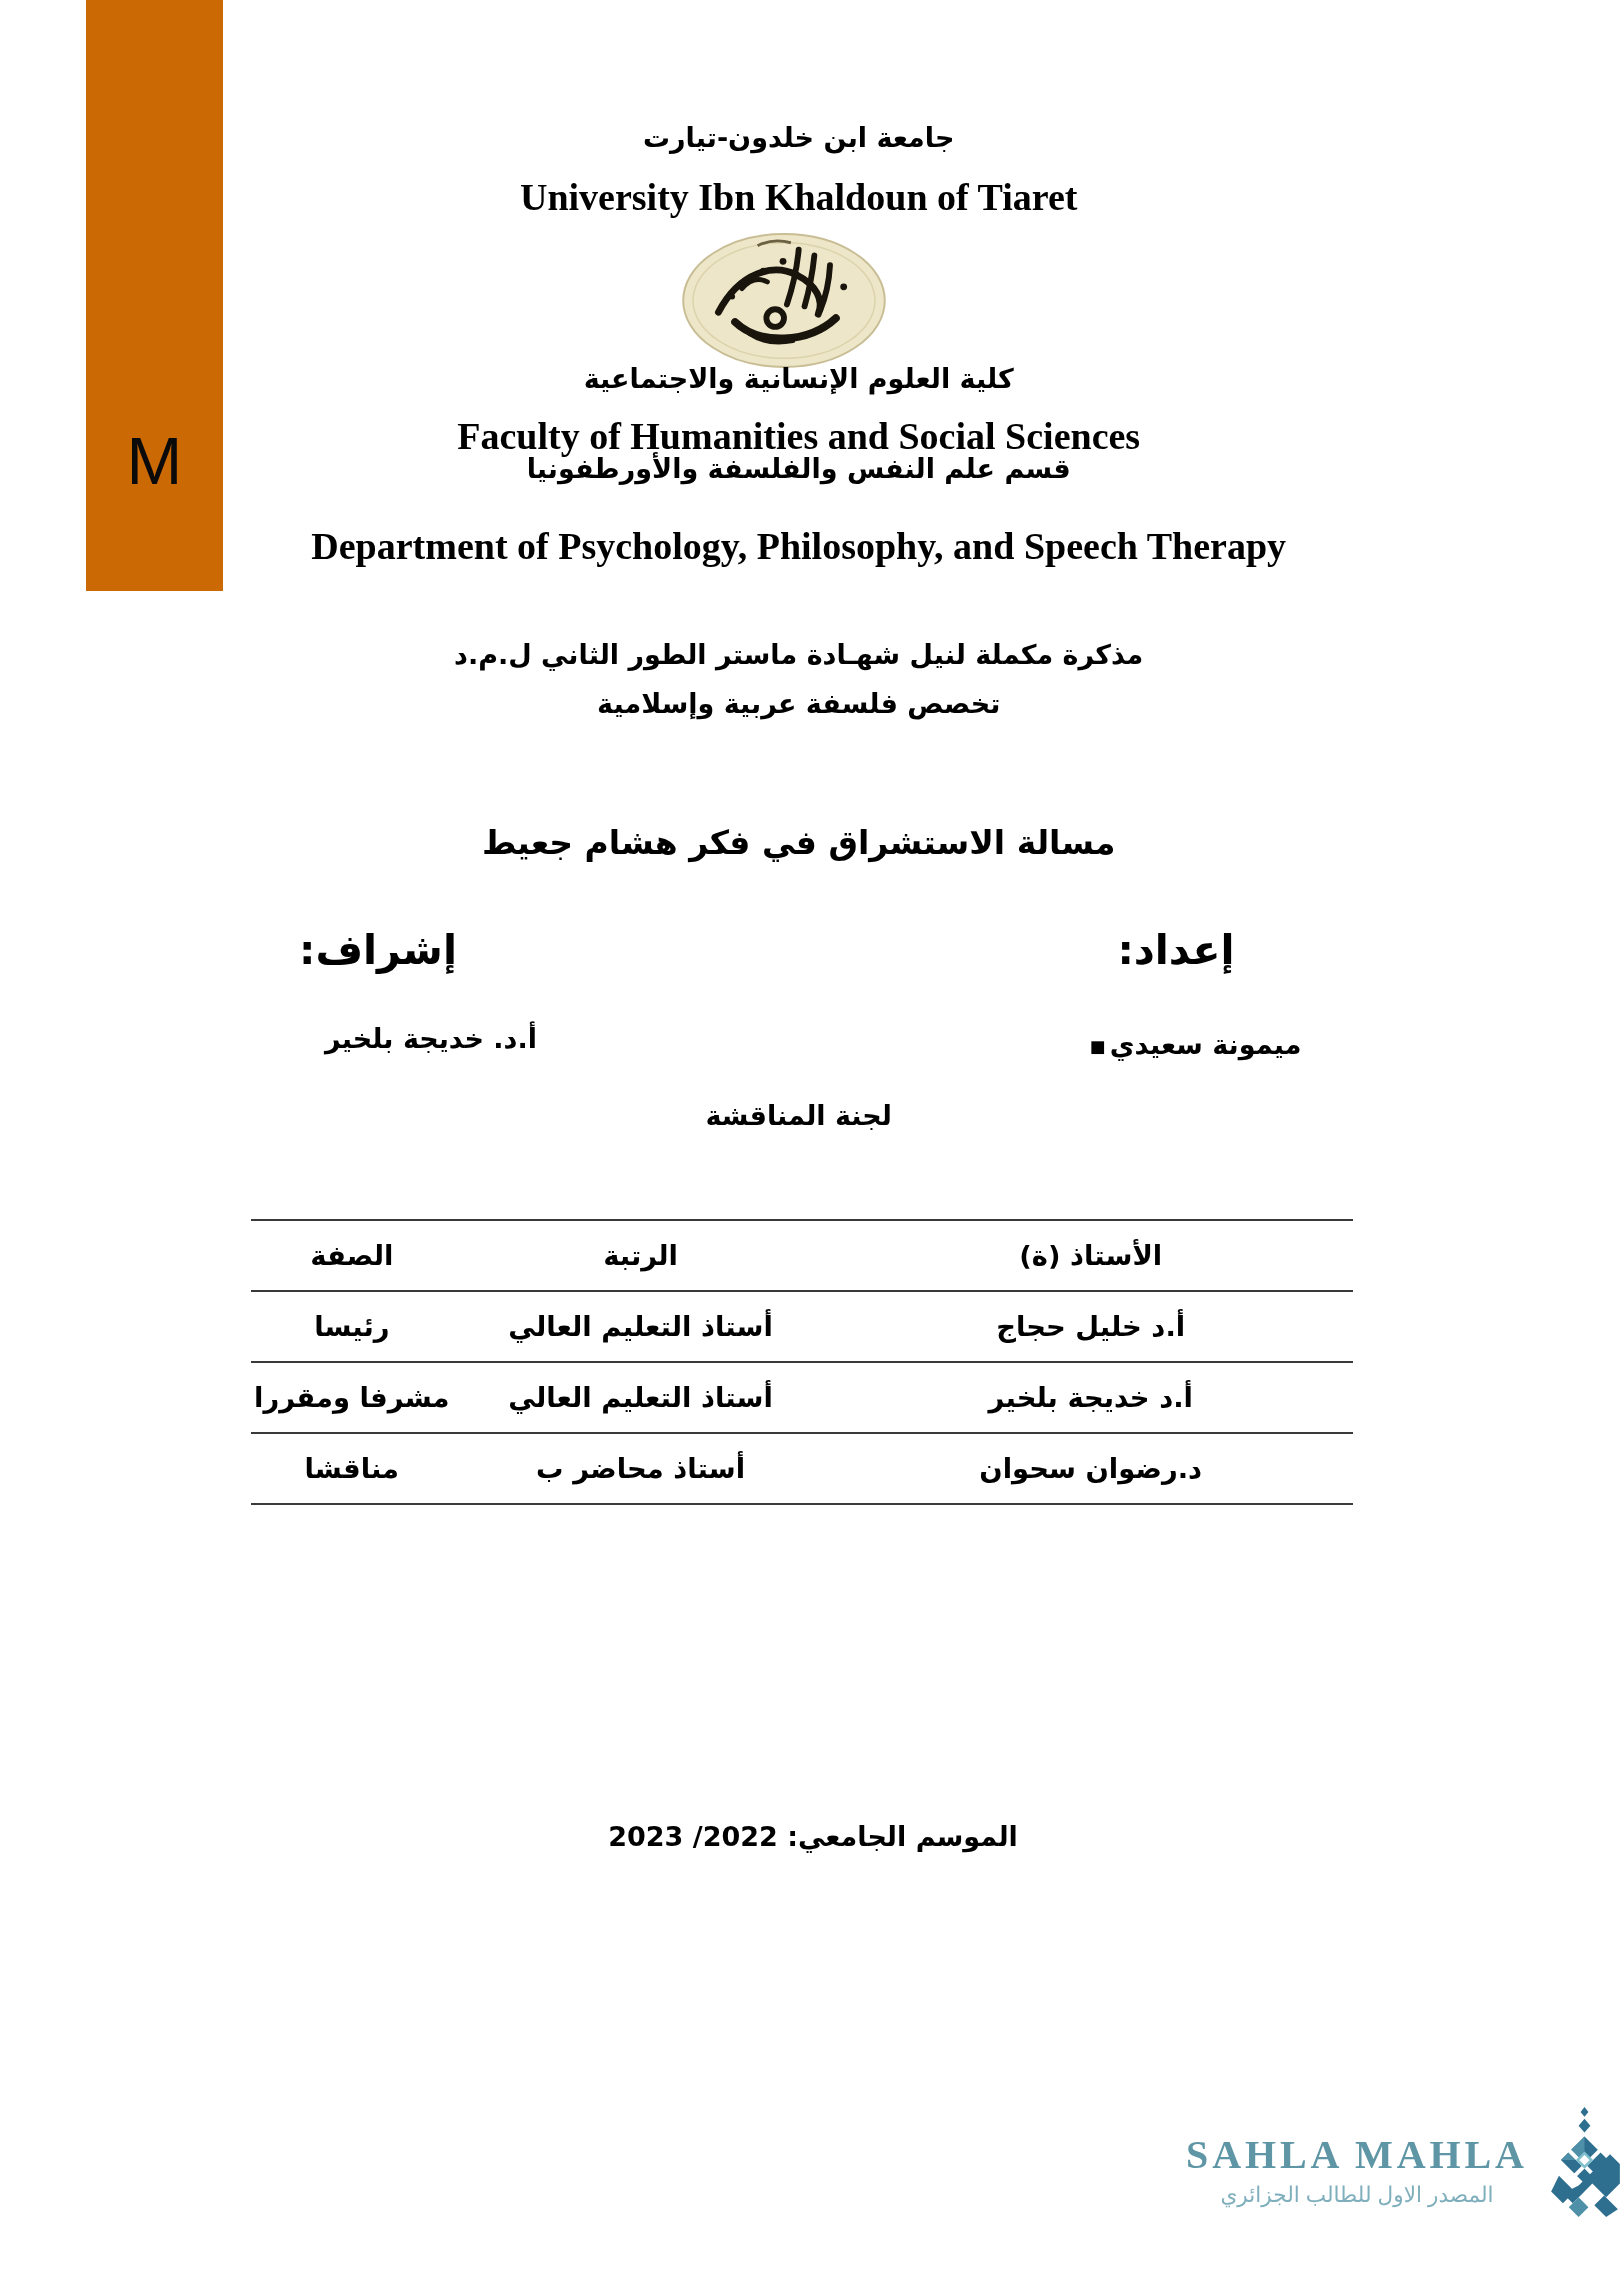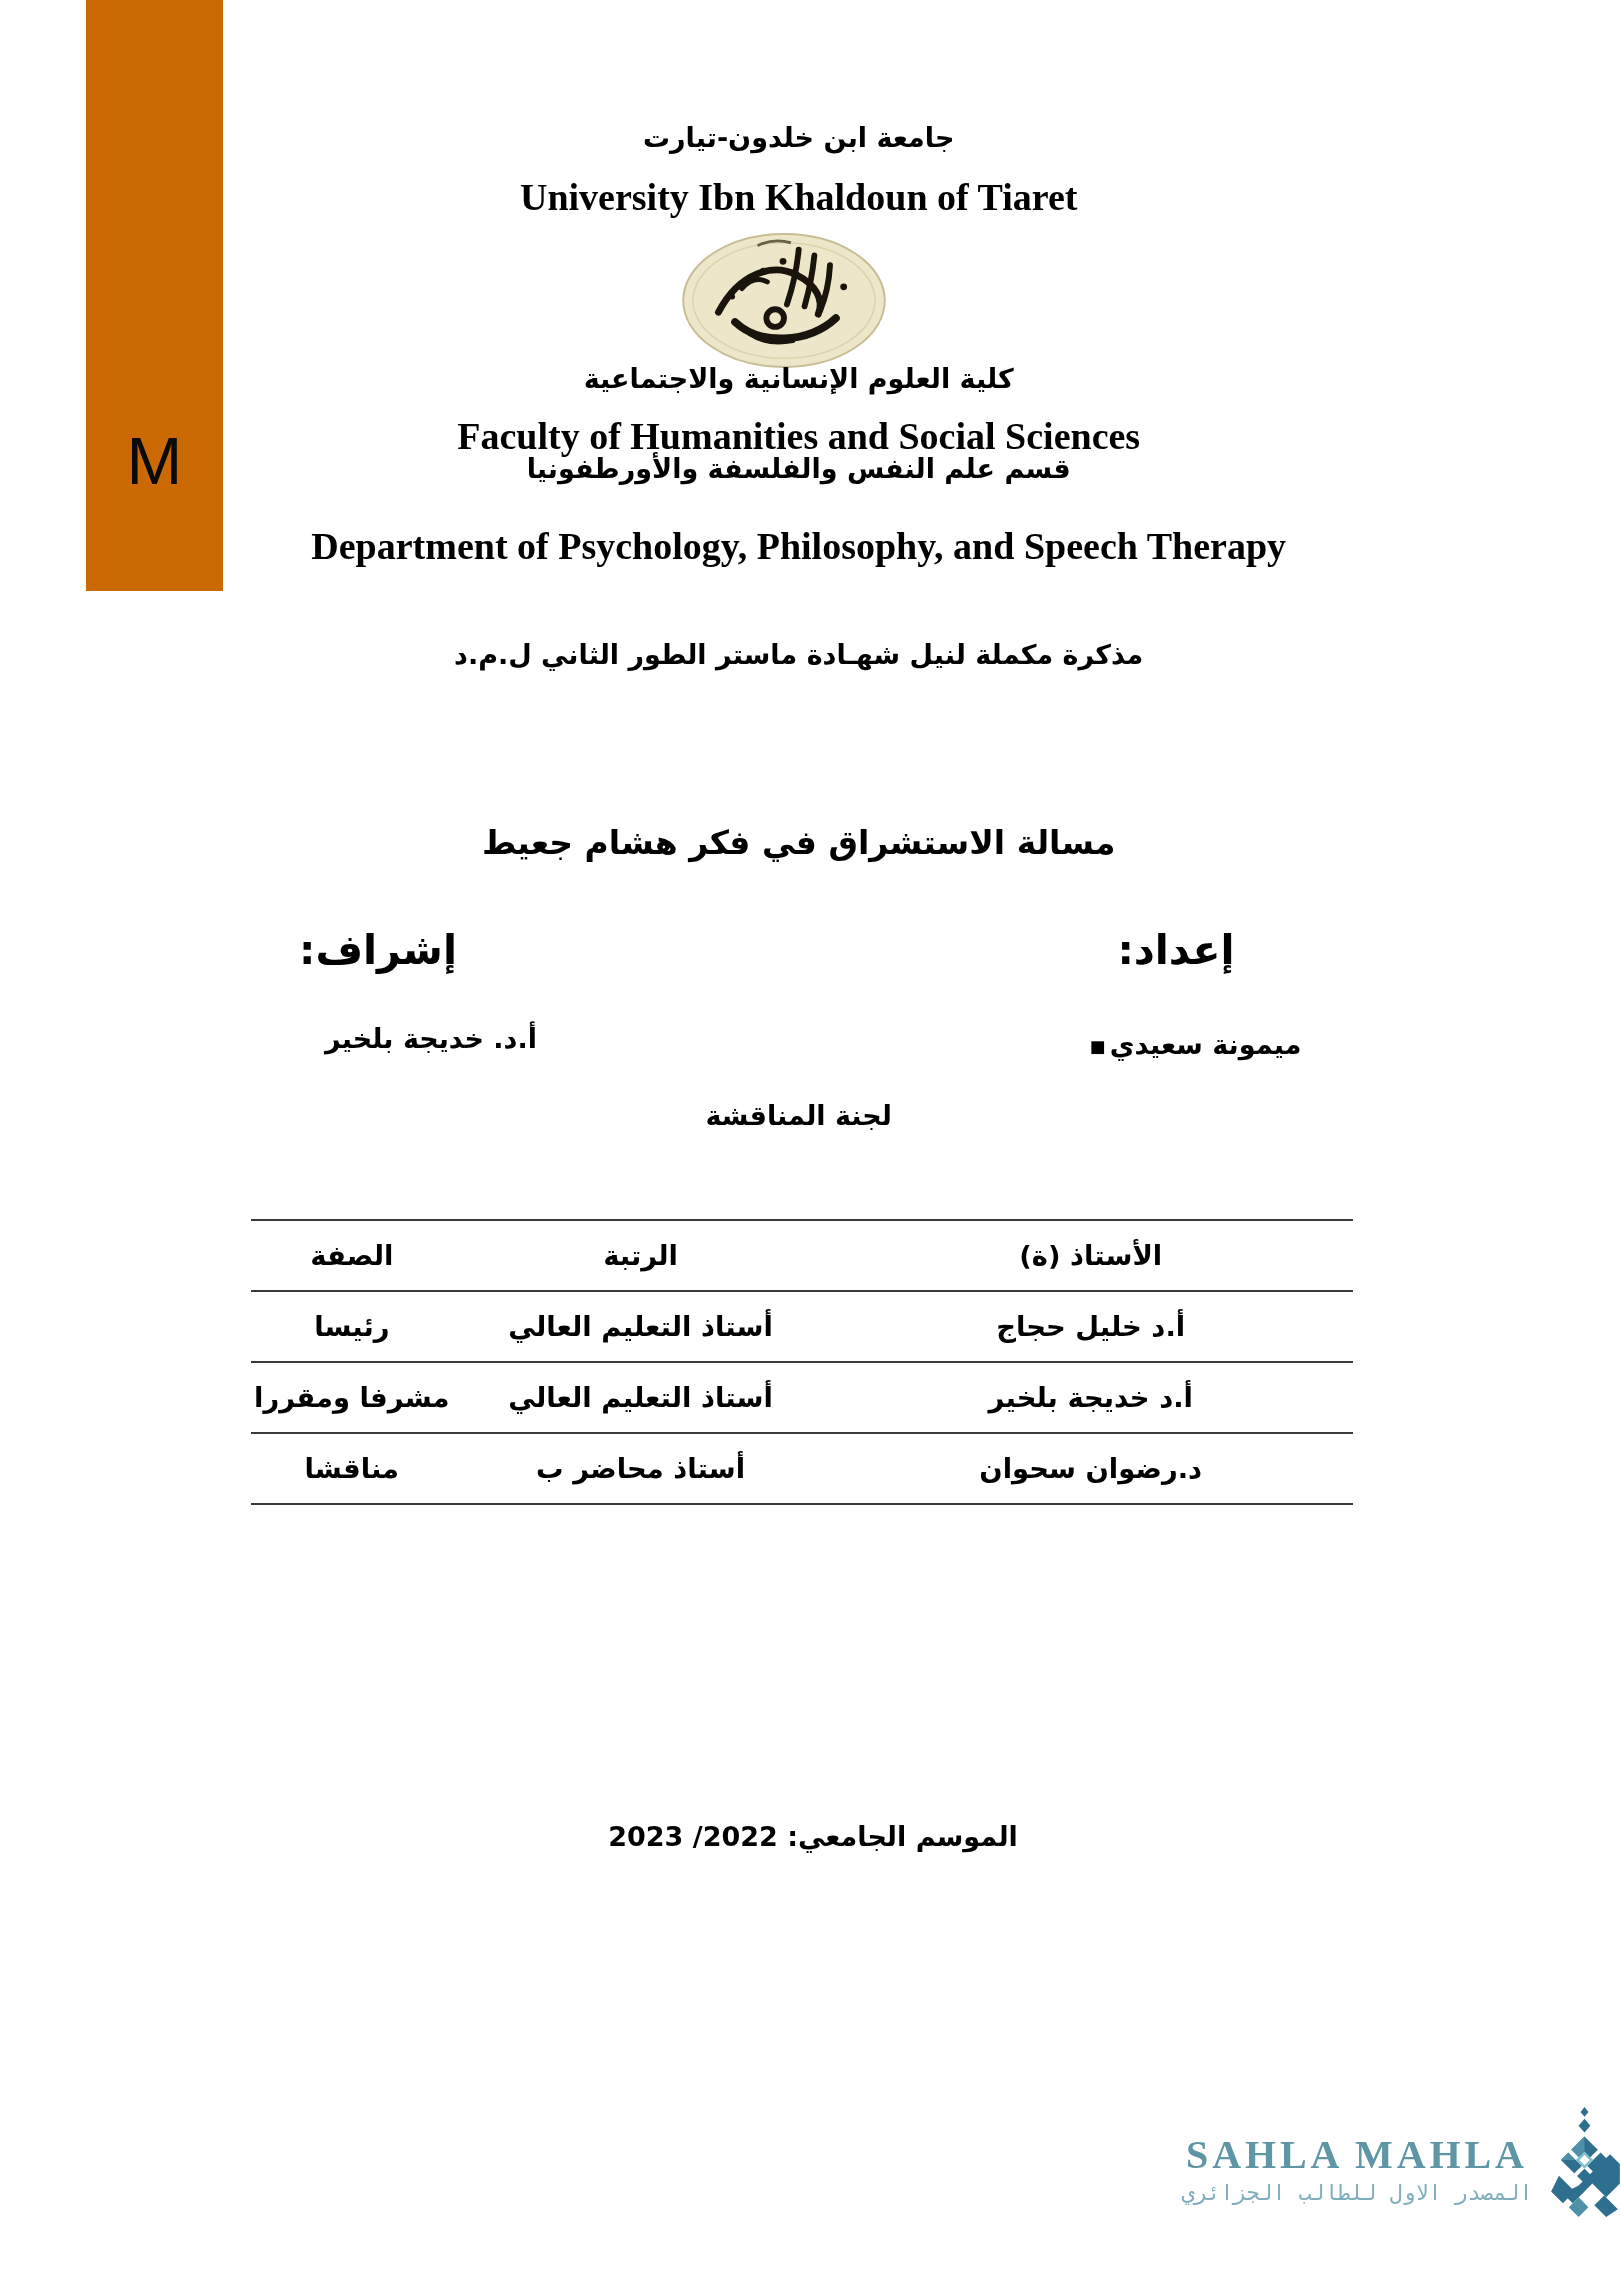--- a/index.html
+++ b/index.html
@@ -66,21 +66,21 @@
   
   .wm-brand{
     position:absolute;left:1161px;top:2135px;width:392px;
     text-align:center;white-space:nowrap;
     font-family:"Liberation Serif",serif;font-weight:bold;
     font-size:40px;line-height:1;letter-spacing:3.9px;
   }
   .wm-tagline{
     position:absolute;left:1161px;top:2182px;width:392px;
     text-align:center;white-space:nowrap;direction:rtl;
-    font-family:Liberation Mono, monospace;
+    font-family:Liberation Sans, sans-serif;
     font-size:21.6px;line-height:1.2;
   }
   .wm-icon{position:absolute;left:1549px;top:2107px;width:71px;height:110px;}
 </style>
 </head>
 <body>
 
 <div class="page">
 
   <div class="orange-block">
@@ -112,20 +112,21 @@
       <circle cx="52" cy="66" r="3"></circle>
     </g>
   </svg>
 
   <div class="center-line ar fs31" style="top:361px;">كلية العلوم الإنسانية والاجتماعية</div>
   <div class="center-line ar fs31" style="top:451px;">قسم علم النفس والفلسفة والأورطفونيا</div>
   <div class="center-line en fs30" style="top:412px;">Faculty of Humanities and Social Sciences</div>
   <div class="center-line en fs30" style="top:522px;">Department of Psychology, Philosophy, and Speech Therapy</div>
 
   <div class="center-line ar fs31" style="top:637px;">مذكرة مكملة لنيل شهـادة ماستر الطور الثاني ل.م.د</div>
+  <div class="center-line ar fs31" style="top:686px;">تخصص فلسفة عربية وإسلامية</div>
   <div class="center-line ar fs34" style="top:821px;">مسالة الاستشراق في فكر هشام جعيط</div>
 
   <div class="label-pos ar fs32" style="left:1029px;top:923px;">إعداد:</div>
   <div class="label-pos ar fs32" style="left:231px;top:923px;">إشراف:</div>
 
   <div class="student-line">
     <span class="bullet-square">■</span>
     <span class="ar fs31">ميمونة سعيدي</span>
   </div>
   <div class="label-pos ar fs31" style="left:284px;top:1021px;">أ.د. خديجة بلخير</div>

